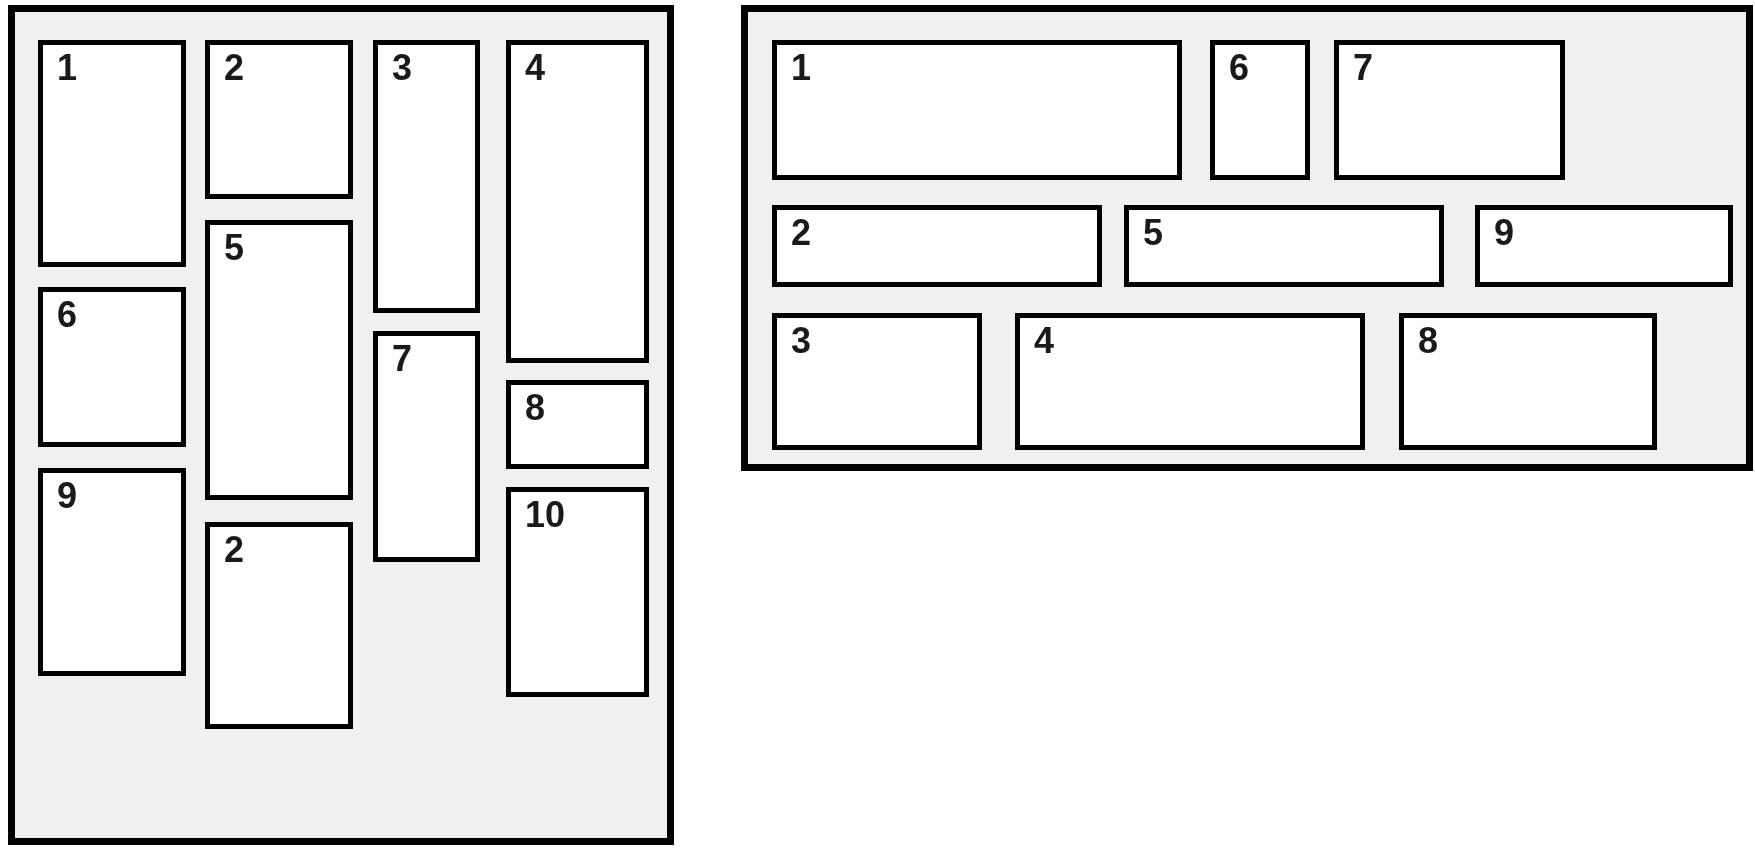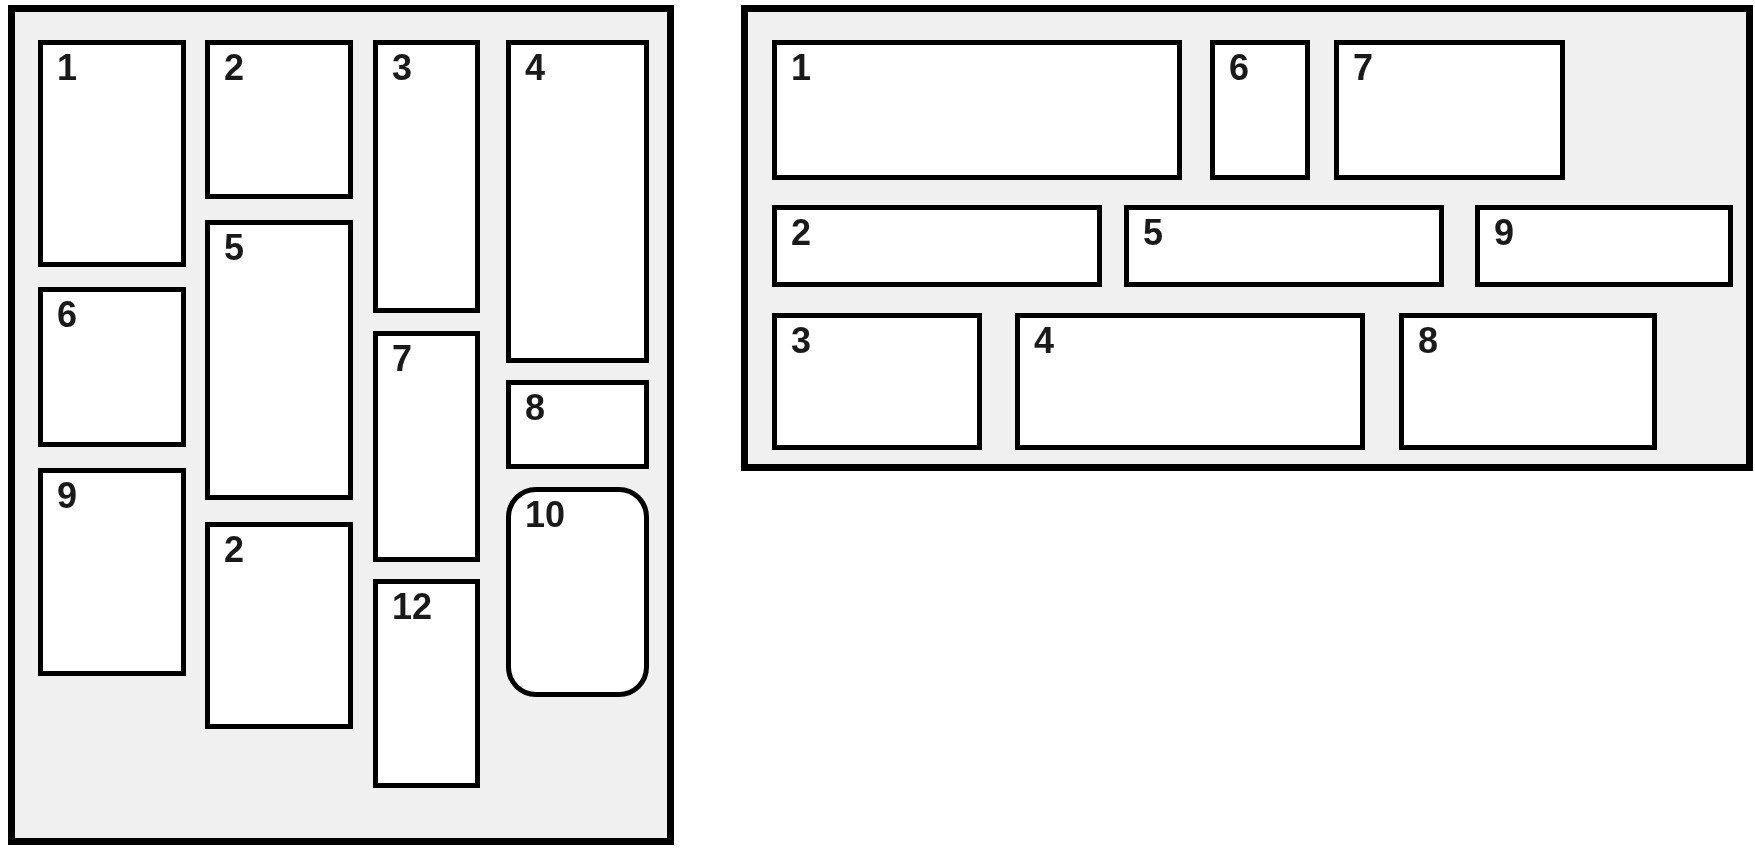--- a/index.html
+++ b/index.html
@@ -60,28 +60,25 @@
       </div>
       <div class="item" style="left: 358px; top: 319px; width: 107px; height: 231px;">
         <span class="item-label">7</span>
       </div>
       <div class="item" style="left: 491px; top: 368px; width: 143px; height: 89px;">
         <span class="item-label">8</span>
       </div>
       <div class="item" style="left: 23px; top: 456px; width: 148px; height: 208px;">
         <span class="item-label">9</span>
       </div>
-      <div class="item" style="left: 491px; top: 475px; width: 143px; height: 210px; border-radius: 30px;">
+      <div class="item" style="left: 491px; top: 475px; width: 143px; height: 210px;">
         <span class="item-label">10</span>
       </div>
       <div class="item" style="left: 190px; top: 510px; width: 148px; height: 207px;">
         <span class="item-label">2</span>
-      </div>
-      <div class="item" style="left: 358px; top: 567px; width: 107px; height: 209px;">
-        <span class="item-label">12</span>
       </div>
     </section>
   <section class="panel" style="left: 741px; top: 5px; width: 1012px; height: 466px;">
       <div class="item" style="left: 24px; top: 28px; width: 410px; height: 140px;">
         <span class="item-label">1</span>
       </div>
       <div class="item" style="left: 24px; top: 193px; width: 330px; height: 82px;">
         <span class="item-label">2</span>
       </div>
       <div class="item" style="left: 24px; top: 301px; width: 210px; height: 137px;">

